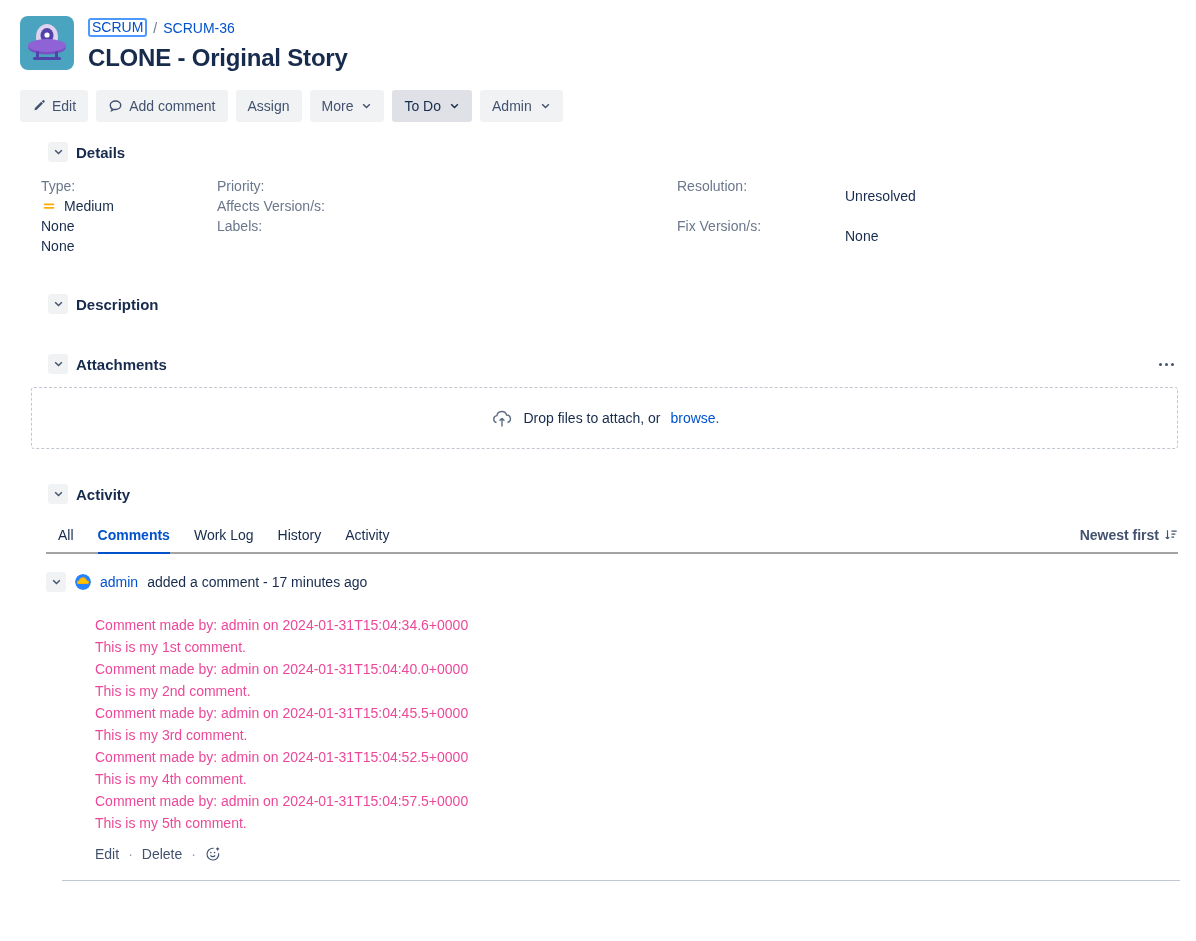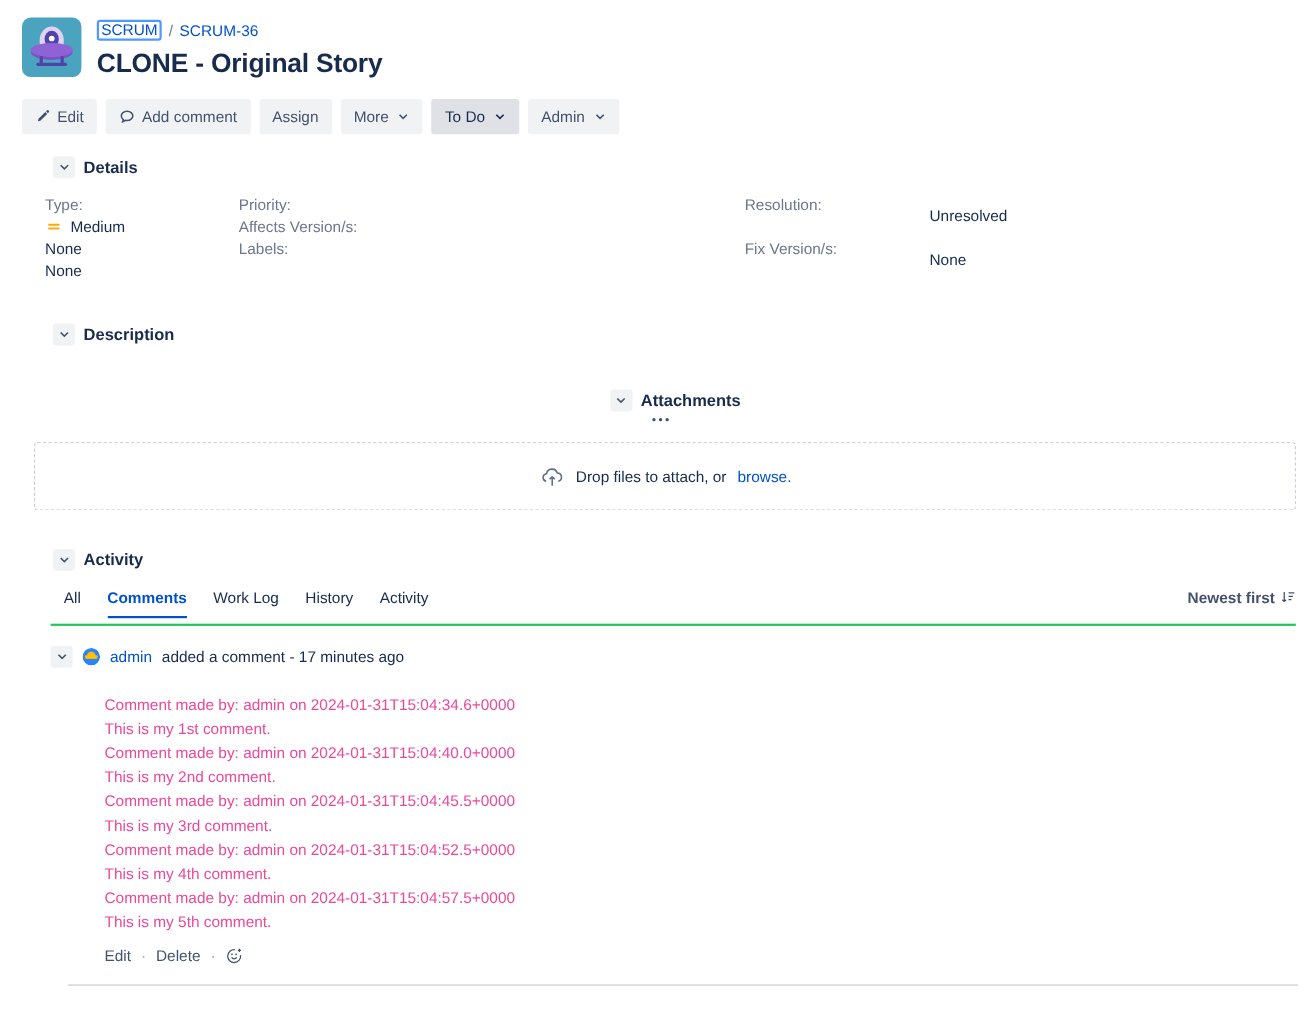--- a/index.html
+++ b/index.html
@@ -75,37 +75,37 @@
 
   
   .desc-block { margin-top: 38px; }
   .desc-placeholder {
     margin-top: 10px; margin-left: 22px;
     font-size: 14px; font-style: italic; color: #172b4d; cursor: pointer;
   }
 
   
   .attach-block { margin-top: 40px; }
-  .attach-head { display: flex; align-items: center; justify-content: space-between; flex-direction: column; }
+  .attach-head { display: flex; align-items: center; justify-content: space-between; }
   .dots { display: flex; gap: 3px; cursor: pointer; padding: 6px; }
   .dots i { width: 3px; height: 3px; background: #42526e; border-radius: 50%; display: block; }
   .dropzone {
     margin-top: 13px; margin-left: 11px; margin-right: 2px;
     height: 62px; border: 1px dashed #c1c7d0; border-radius: 3px;
     display: flex; align-items: center; justify-content: center; gap: 10px;
     font-size: 14px; color: #172b4d;
   }
   .link { color: #0052cc; text-decoration: none; cursor: pointer; }
 
   
   .activity-block { margin-top: 35px; }
   .tabs {
     margin-top: 16px; margin-left: 26px; margin-right: 2px;
-    display: flex; align-items: flex-start; justify-content: space-between;
-    border-bottom: 2px solid #22c55e; height: 34px;
+    display: flex; align-items: flex-end; justify-content: space-between;
+    border-bottom: 2px solid #a3a3a3; height: 34px;
   }
   .tab-list { display: flex; gap: 0; align-items: flex-end; }
   .tab {
     font-size: 14px; color: #172b4d; padding: 0 12px 9px 12px;
     cursor: pointer; position: relative;
   }
   .tab.active { color: #0052cc; font-weight: 700; }
   .tab.active::after {
     content: ""; position: absolute; left: 12px; right: 12px; bottom: -2px;
     height: 2px; background: #0052cc;

